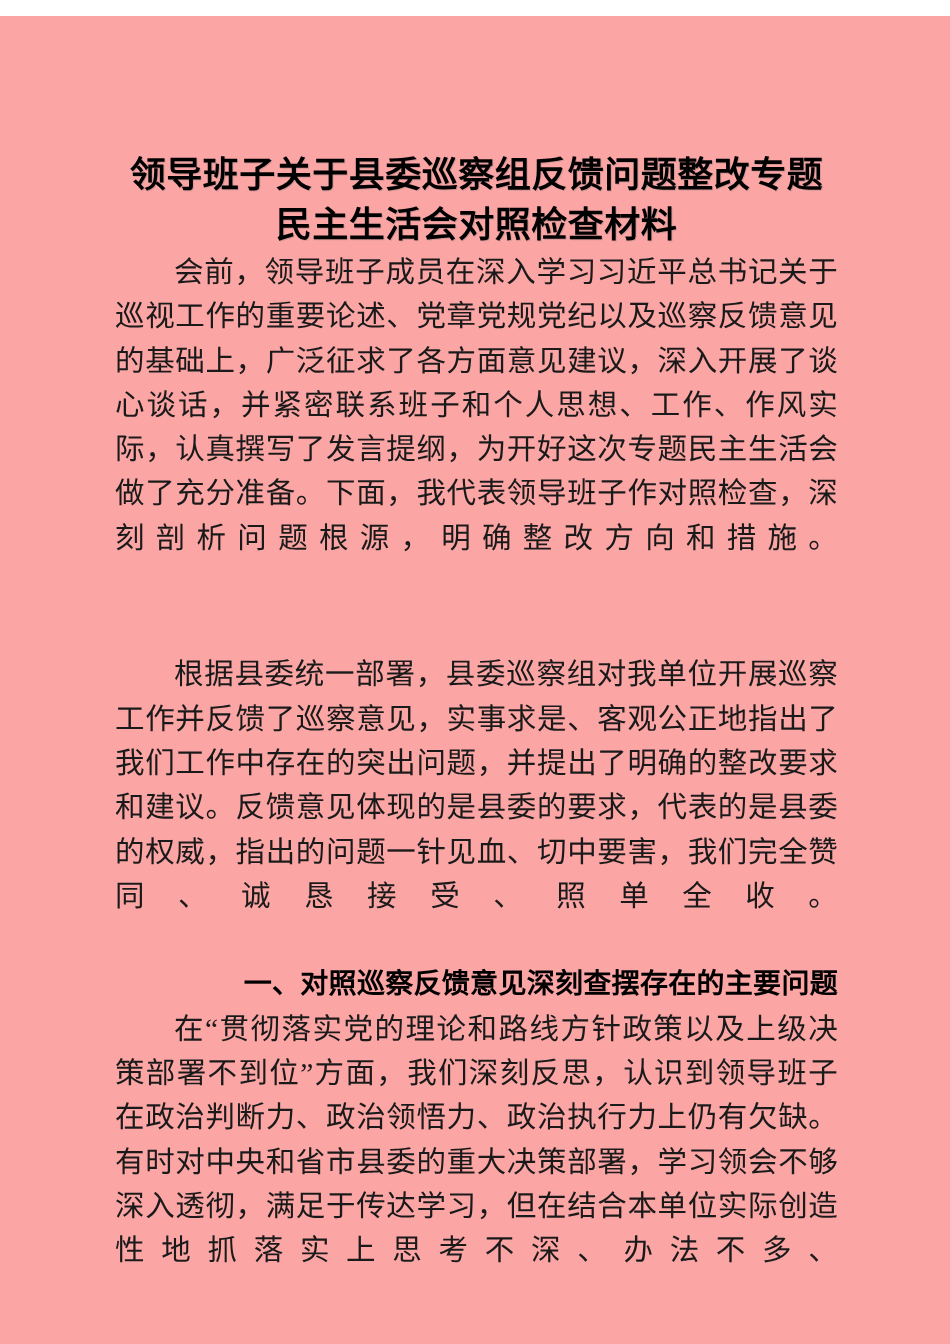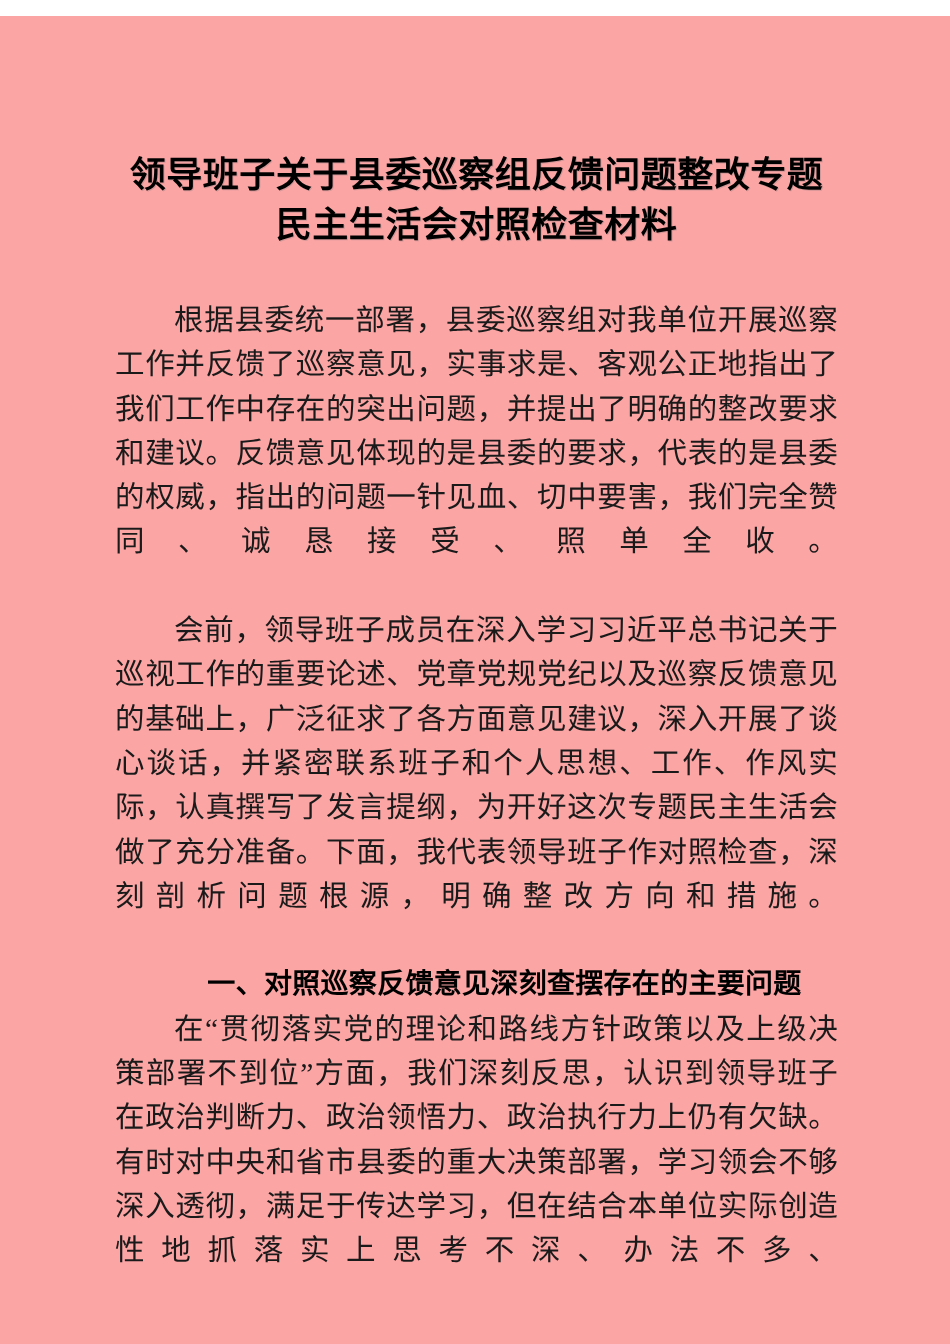--- a/index.html
+++ b/index.html
@@ -62,21 +62,21 @@
   }
 
   
   .section-heading {
     font-family: "Liberation Sans", "DejaVu Sans", sans-serif;
     font-weight: 700;
     font-size: 28px;
     line-height: 44.3px;
     color: #000000;
     text-indent: 56px;          
-    text-align: center;
+    text-align: right;
     margin: 0;
     letter-spacing: 0.3px;
   }
 
   
   .para::after {
     content: "";
     display: inline-block;
     width: 100%;
   }
@@ -87,23 +87,23 @@
   }
 </style>
 </head>
 <body>
 
 <div class="page">
   <div class="content">
 
     <h1 class="doc-title">领导班子关于县委巡察组反馈问题整改专题民主生活会对照检查材料</h1>
 
+    <p class="para">会前，领导班子成员在深入学习习近平总书记关于巡视工作的重要论述、党章党规党纪以及巡察反馈意见的基础上，广泛征求了各方面意见建议，深入开展了谈心谈话，并紧密联系班子和个人思想、工作、作风实际，认真撰写了发言提纲，为开好这次专题民主生活会做了充分准备。下面，我代表领导班子作对照检查，深刻剖析问题根源，明确整改方向和措施。</p>
+
     <p class="para para-first">根据县委统一部署，县委巡察组对我单位开展巡察工作并反馈了巡察意见，实事求是、客观公正地指出了我们工作中存在的突出问题，并提出了明确的整改要求和建议。反馈意见体现的是县委的要求，代表的是县委的权威，指出的问题一针见血、切中要害，我们完全赞同、诚恳接受、照单全收。</p>
-
-    <p class="para">会前，领导班子成员在深入学习习近平总书记关于巡视工作的重要论述、党章党规党纪以及巡察反馈意见的基础上，广泛征求了各方面意见建议，深入开展了谈心谈话，并紧密联系班子和个人思想、工作、作风实际，认真撰写了发言提纲，为开好这次专题民主生活会做了充分准备。下面，我代表领导班子作对照检查，深刻剖析问题根源，明确整改方向和措施。</p>
 
     <h2 class="section-heading">一、对照巡察反馈意见深刻查摆存在的主要问题</h2>
 
 
     <p class="para para-truncated">在“贯彻落实党的理论和路线方针政策以及上级决策部署不到位”方面，我们深刻反思，认识到领导班子在政治判断力、政治领悟力、政治执行力上仍有欠缺。有时对中央和省市县委的重大决策部署，学习领会不够深入透彻，满足于传达学习，但在结合本单位实际创造性地抓落实上思考不深、办法不多、</p>
 
   </div>
 </div>
 
 </body></html>

